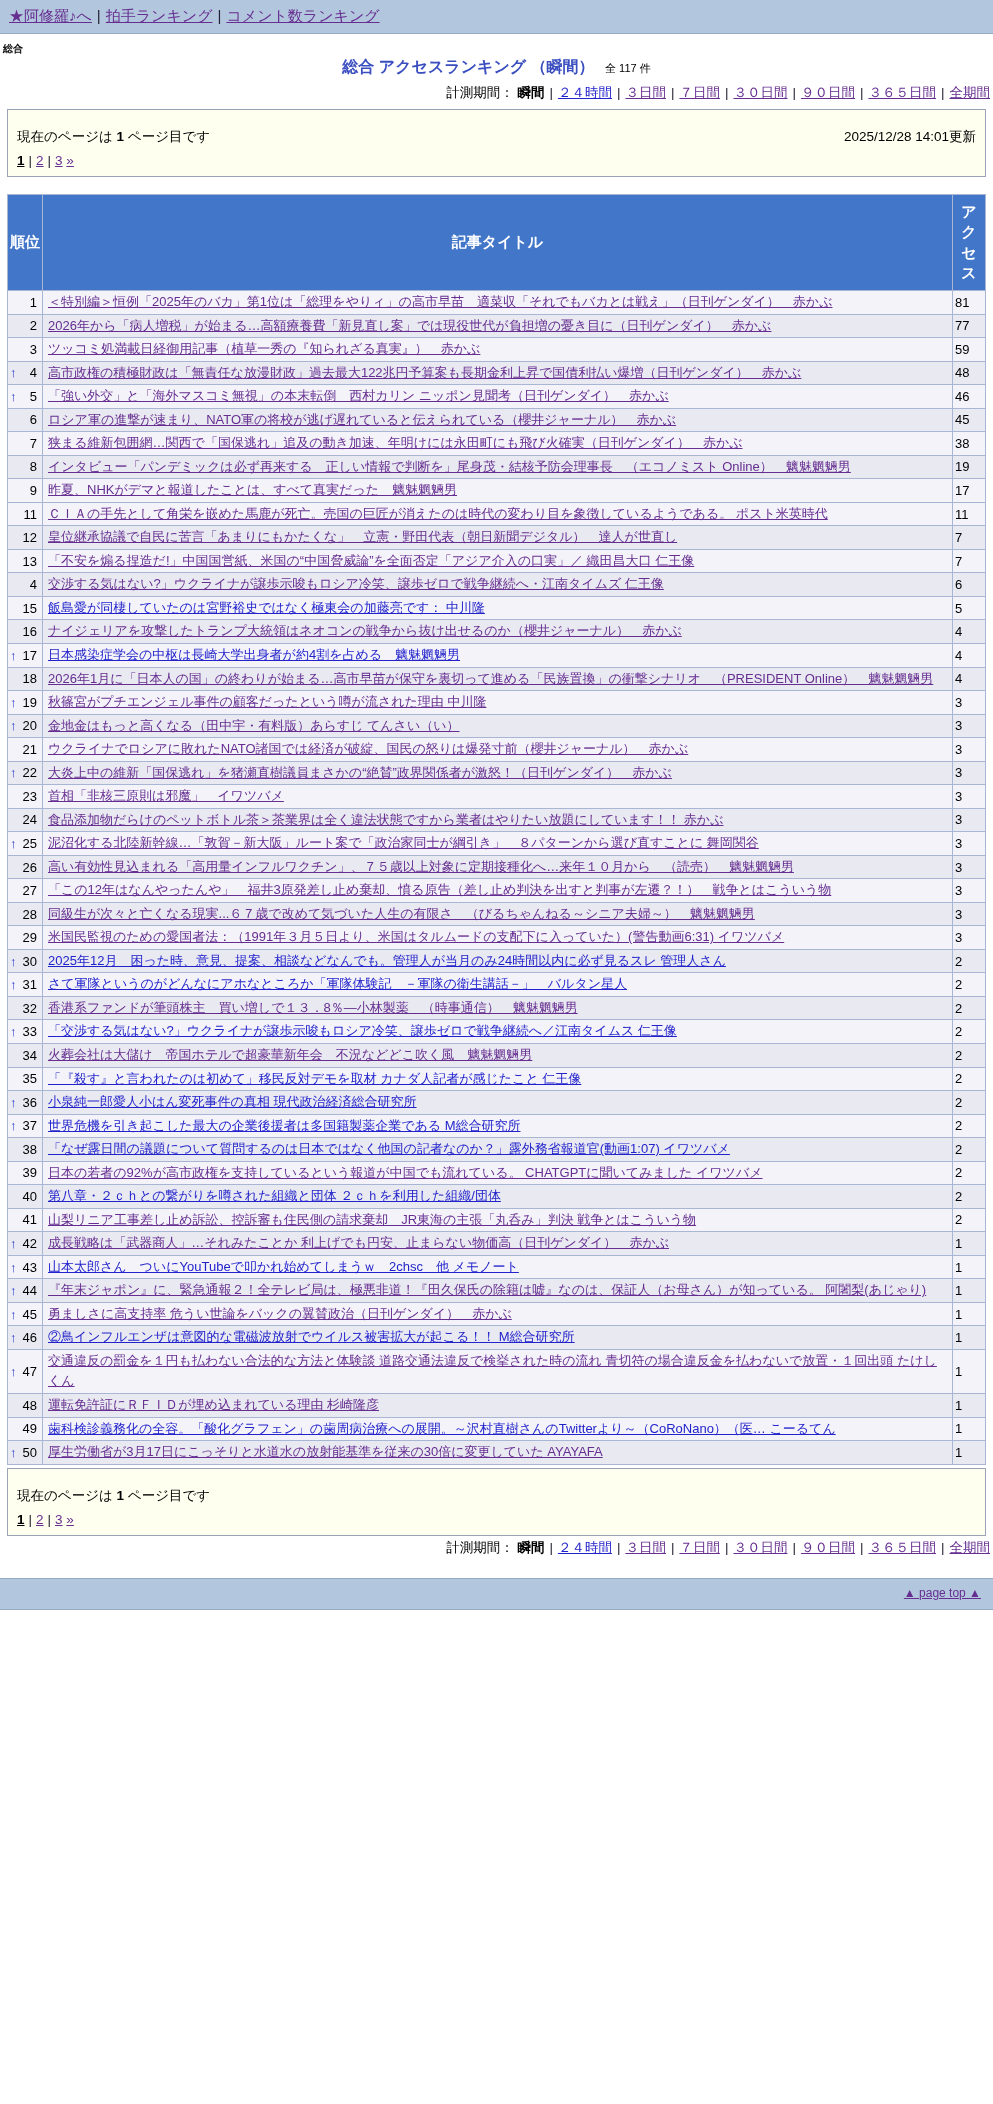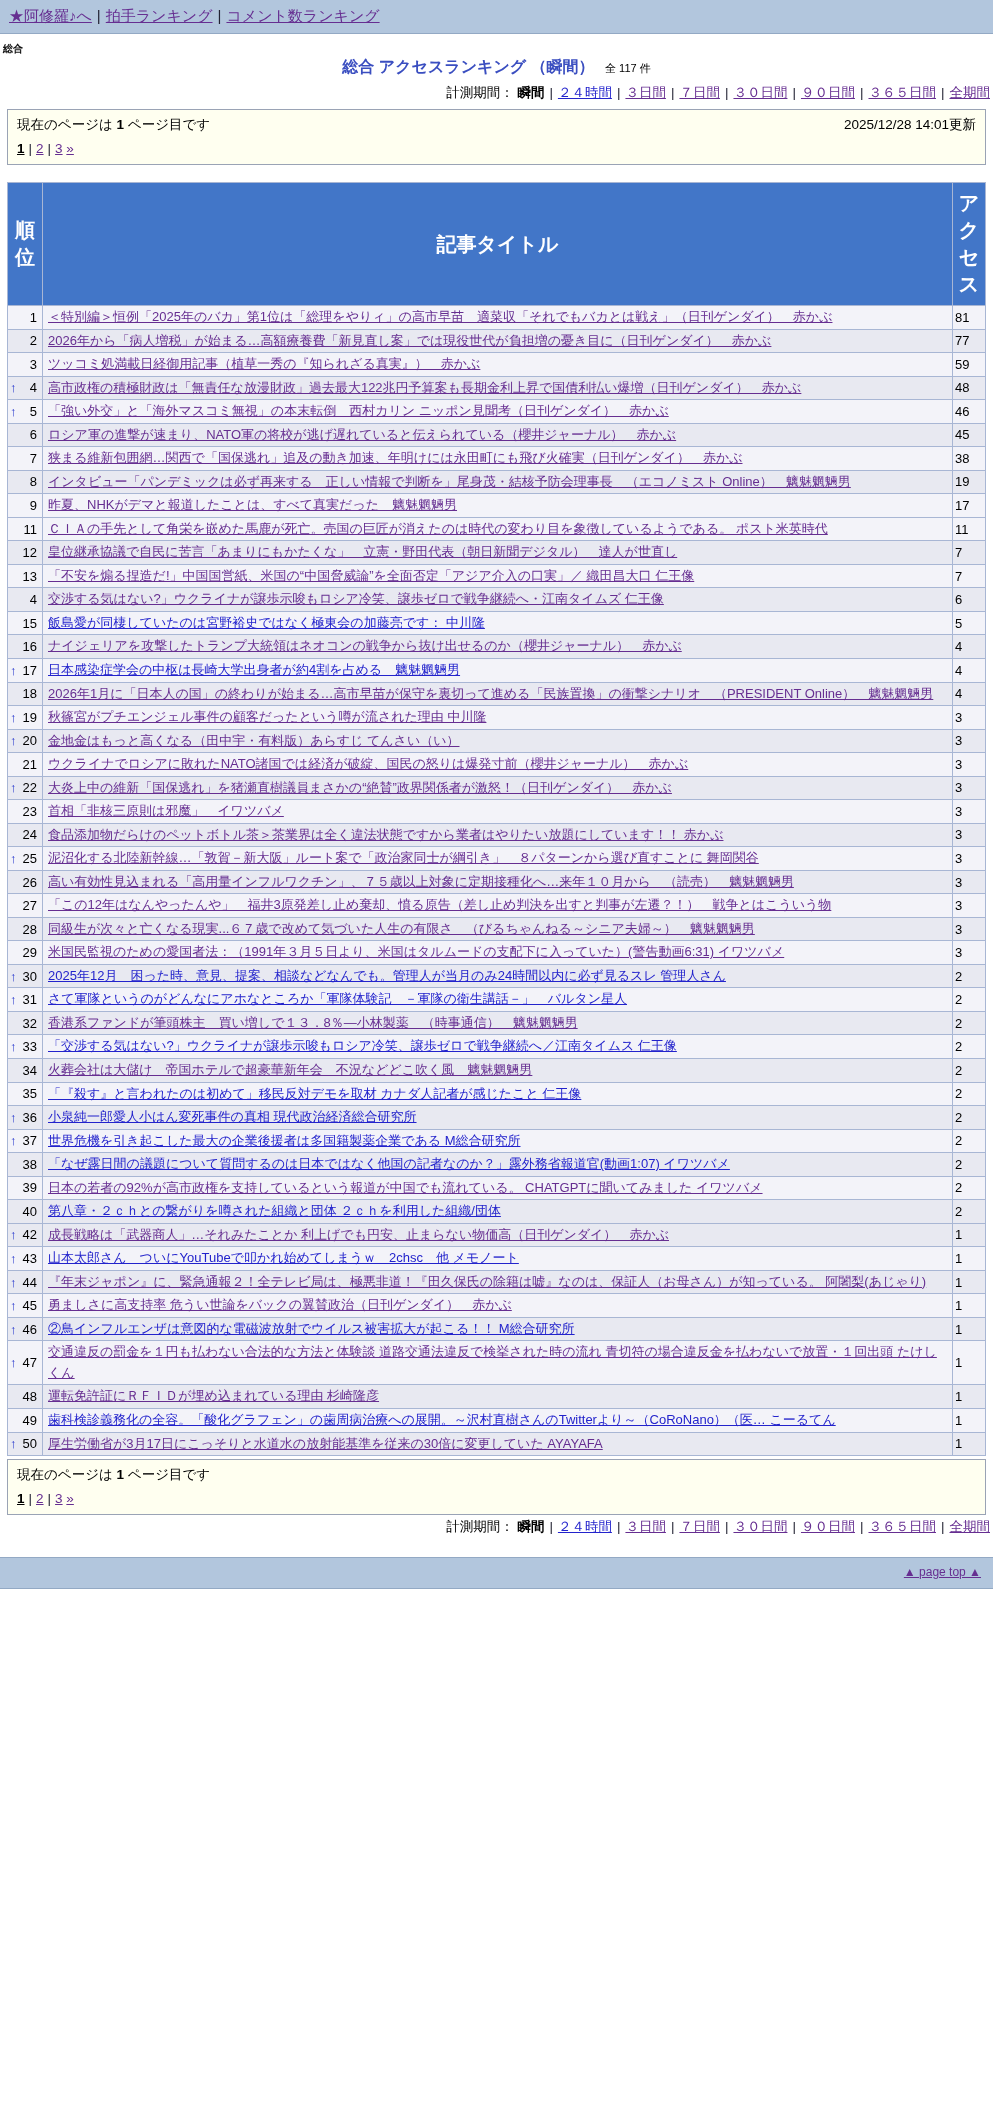--- a/index.html
+++ b/index.html
@@ -48,34 +48,34 @@
     padding:3px 3px 7px 0;
   }
   .period-line b{color:#000;}
   .period-line a{text-decoration:underline;}
   .period-line a.visited{color:var(--link-visited);}
   .period-line a.new{color:var(--link-new);}
   .infobox{
     margin:0 7px;border:1px solid #9aa3b5;background:var(--info-bg);
     padding:4px 9px 6px 9px;font-size:13.5px;
   }
-  .infobox .line1{display:flex;justify-content:space-between;align-items:baseline;padding:2px 0 4px 0;}
+  .infobox .line1{display:flex;justify-content:space-between;align-items:baseline;padding:2px 0 4px 0;margin-top:12px;}
   .pagination{padding:3px 0 2px 0;font-size:13.5px;}
   .pagination .current{font-weight:bold;text-decoration:underline;color:#000;}
   .pagination a{color:var(--link-visited);text-decoration:underline;}
   .pagination .psep{color:#223;padding:0 4px;}
   table.ranking{
     width:979px;margin:17px 7px 0 7px;
     border-collapse:collapse;font-size:13px;
     table-layout:fixed;
   }
   table.ranking th,table.ranking td{border:1px solid var(--grid);}
   table.ranking thead th{
     background:var(--table-header-bg);color:#fff;font-weight:bold;
-    font-size:20px;padding:7px 2px;line-height:1.35;
+    font-size:15px;padding:7px 2px;line-height:1.35;
   }
   th.col-rank{width:35px;}
   th.col-access{width:33px;}
   tr.odd{background:var(--row-odd);}
   tr.even{background:var(--row-even);}
   td.rank{
     text-align:right;padding:1px 5px 1px 2px;white-space:nowrap;
     font-size:13px;color:#000;vertical-align:middle;
   }
   td.rank .arrow{float:left;color:var(--arrow);font-weight:bold;font-size:13px;}
@@ -321,20 +321,25 @@
       <tr class="odd">
         <td class="rank"><span class="num">39</span></td>
         <td class="title-cell"><a class="visited">日本の若者の92%が高市政権を支持しているという報道が中国でも流れている。 CHATGPTに聞いてみました イワツバメ</a></td>
         <td class="access">2</td>
       </tr>
       <tr class="even">
         <td class="rank"><span class="num">40</span></td>
         <td class="title-cell"><a class="new">第八章・２ｃｈとの繋がりを噂された組織と団体 ２ｃｈを利用した組織/団体</a></td>
         <td class="access">2</td>
       </tr>
+      <tr class="odd">
+        <td class="rank"><span class="num">41</span></td>
+        <td class="title-cell"><a class="visited">山梨リニア工事差し止め訴訟、控訴審も住民側の請求棄却　JR東海の主張「丸呑み」判決 戦争とはこういう物</a></td>
+        <td class="access">2</td>
+      </tr>
       <tr class="even">
         <td class="rank"><span class="arrow">↑</span><span class="num">42</span></td>
         <td class="title-cell"><a class="visited">成長戦略は「武器商人」…それみたことか 利上げでも円安、止まらない物価高（日刊ゲンダイ）　赤かぶ</a></td>
         <td class="access">1</td>
       </tr>
       <tr class="odd">
         <td class="rank"><span class="arrow">↑</span><span class="num">43</span></td>
         <td class="title-cell"><a class="new">山本太郎さん　ついにYouTubeで叩かれ始めてしまうｗ　2chsc　他 メモノート</a></td>
         <td class="access">1</td>
       </tr>

